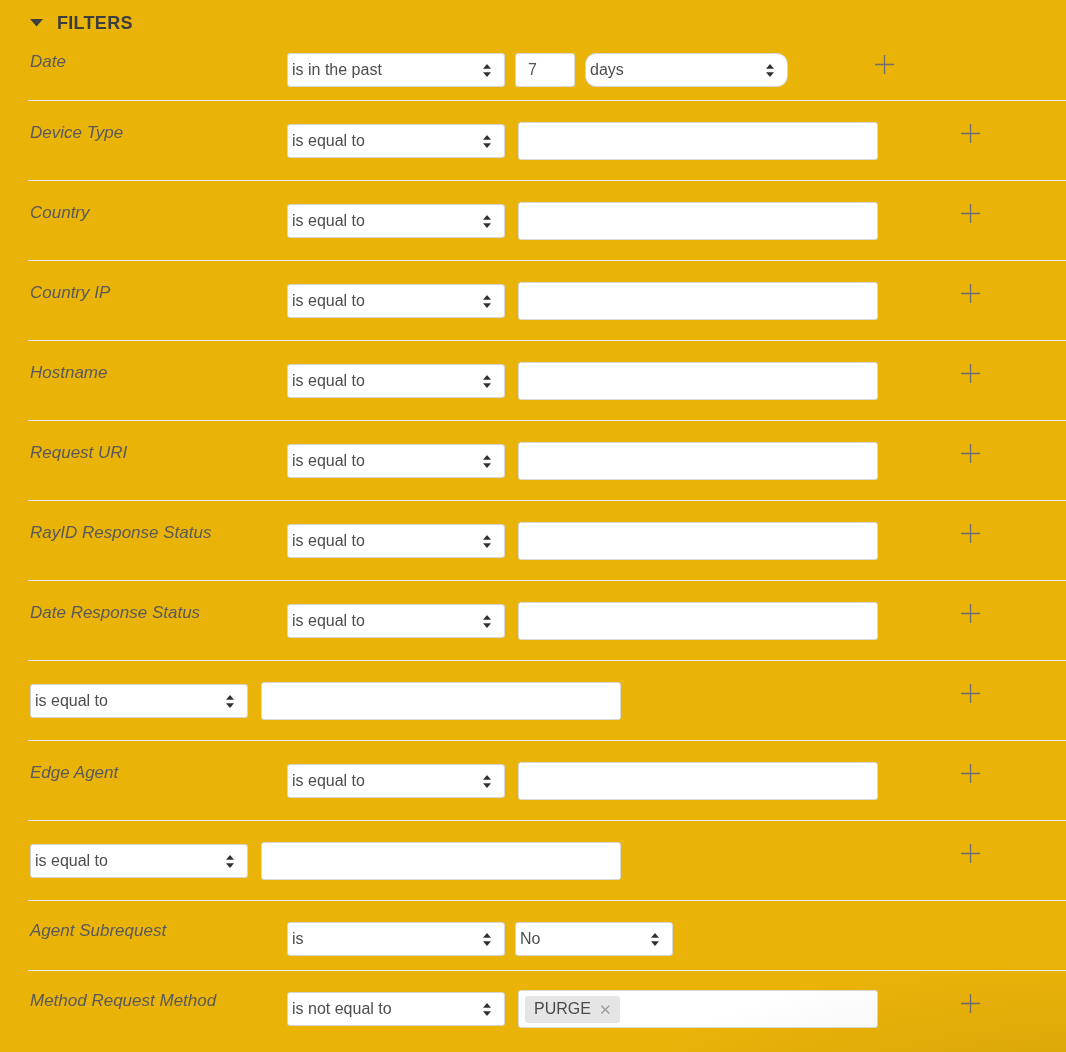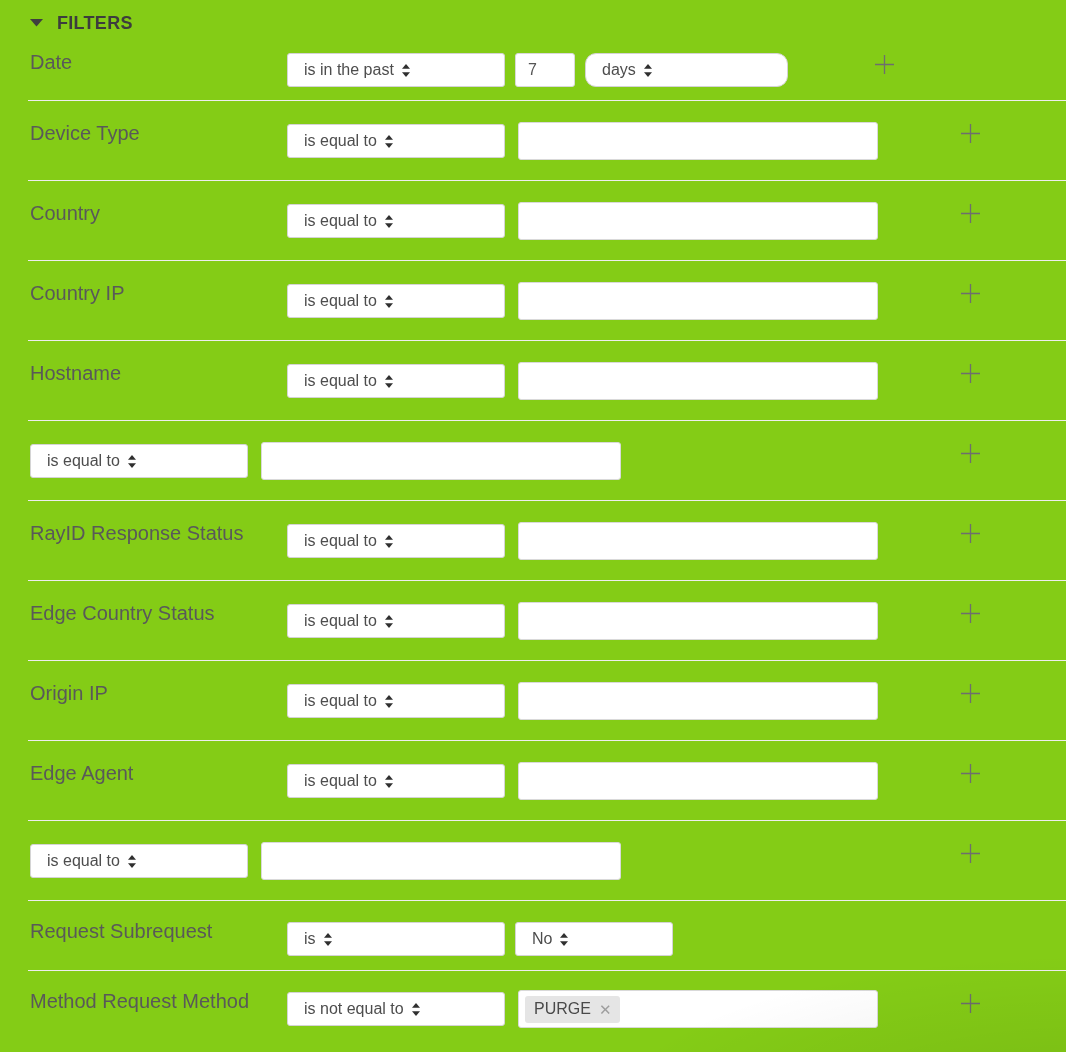--- a/index.html
+++ b/index.html
@@ -1,40 +1,40 @@
 <!DOCTYPE html>
 <html><head>
 <meta charset="utf-8">
 <style>
   * { margin:0; padding:0; box-sizing:border-box; }
   html,body { background:#fff; }
   body { font-family:"Liberation Sans","DejaVu Sans",sans-serif; }
-  .page { position:relative; width:1066px; height:1052px; background:#84cc16; overflow:hidden; }
+  .page { position:relative; width:1066px; height:1052px; background:#eab308; overflow:hidden; }
 
   
   .filters-header { display:flex; align-items:center; height:40px; padding:6px 0 0 30px; }
   .caret { width:13px; height:8px; margin-right:14px; cursor:pointer; display:flex; }
   .filters-title { font-size:18px; font-weight:bold; color:#3d3d3d; letter-spacing:.3px; }
 
   
   .row { position:relative; display:flex; width:100%; }
   .row::after { content:""; position:absolute; left:28px; right:0; bottom:0; height:1px; background:#ededed; }
   .row.no-sep::after { display:none; }
   .row-std   { height:80px; padding:23px 0 0 30px; }
   .row-date  { height:61px; padding:13px 0 0 30px; }
   .row-short { height:70px; padding:21px 0 0 30px; }
   .row-last  { height:80px; padding:21px 0 0 30px; }
 
-  .row-label { width:257px; flex:none; font-size:20px; color:#595959; line-height:22px; position:relative; top:-2px; }
+  .row-label { width:257px; flex:none; font-size:17px; color:#595959; line-height:22px; position:relative; top:-2px;font-style:italic; }
 
   .controls { display:flex; align-items:center; height:34px; gap:13px; }
   .controls .gap-sm { margin-left:-3px; }
 
-  .select { display:flex; align-items:center; 
-            height:34px; padding:0 13px 0 16px; background:#fff;
+  .select { display:flex; align-items:center; justify-content:space-between;
+            height:34px; padding:0 13px 0 4px; background:#fff;
             border:1px solid #d4d4d4; border-radius:3px; cursor:pointer; }
   .select .sel-text { font-size:16px; color:#4d4d4d; white-space:nowrap; }
   .sel-op   { width:218px; }
   .sel-unit { width:203px;border-radius:11px; }
   .sel-bool { width:158px; }
   .spinner { flex:none; margin-left:8px; display:flex; }
 
   .text-input { width:360px; height:38px; border:1px solid #d9d9d9; border-radius:3px;
                 font-family:inherit; font-size:16px; color:#555; padding:0 12px; outline:none; background:#fff; }
   .num-input { width:60px; height:34px; border:1px solid #d9d9d9; border-radius:3px;
@@ -174,20 +174,21 @@
       <input class="text-input" type="text" value="" style="">
     </div>
     <span class="plus-btn">
       <svg width="21" height="21" viewBox="0 0 21 21">
           <path d="M10.5 1 V20 M1 10.5 H20" stroke="#6e6e6e" stroke-width="1.3" fill="none"></path>
         </svg>
     </span>
   </div>
 
   <div class="row row-std">
+    <div class="row-label">Request URI</div>
     <div class="controls">
       <div class="select sel-op">
         <span class="sel-text">is equal to</span>
         <span class="spinner">
           <svg width="8" height="13" viewBox="0 0 8 13" fill="#2f2f2f">
               <path d="M0 4.7 L4 0 L8 4.7 Z"></path>
               <path d="M0 8.3 L4 13 L8 8.3 Z"></path>
             </svg>
         </span>
       </div>
@@ -215,42 +216,41 @@
       <input class="text-input" type="text" value="" style="">
     </div>
     <span class="plus-btn">
       <svg width="21" height="21" viewBox="0 0 21 21">
           <path d="M10.5 1 V20 M1 10.5 H20" stroke="#6e6e6e" stroke-width="1.3" fill="none"></path>
         </svg>
     </span>
   </div>
 
   <div class="row row-std">
-    <div class="row-label">Edge Country Status</div>
-    <div class="controls">
-      <div class="select sel-op">
-        <span class="sel-text">is equal to</span>
-        <span class="spinner">
-          <svg width="8" height="13" viewBox="0 0 8 13" fill="#2f2f2f">
-              <path d="M0 4.7 L4 0 L8 4.7 Z"></path>
-              <path d="M0 8.3 L4 13 L8 8.3 Z"></path>
-            </svg>
-        </span>
-      </div>
-      <input class="text-input" type="text" value="" style="">
-    </div>
-    <span class="plus-btn">
-      <svg width="21" height="21" viewBox="0 0 21 21">
-          <path d="M10.5 1 V20 M1 10.5 H20" stroke="#6e6e6e" stroke-width="1.3" fill="none"></path>
-        </svg>
-    </span>
-  </div>
-
-  <div class="row row-std">
-    <div class="row-label">Origin IP</div>
+    <div class="row-label">Date Response Status</div>
+    <div class="controls">
+      <div class="select sel-op">
+        <span class="sel-text">is equal to</span>
+        <span class="spinner">
+          <svg width="8" height="13" viewBox="0 0 8 13" fill="#2f2f2f">
+              <path d="M0 4.7 L4 0 L8 4.7 Z"></path>
+              <path d="M0 8.3 L4 13 L8 8.3 Z"></path>
+            </svg>
+        </span>
+      </div>
+      <input class="text-input" type="text" value="" style="">
+    </div>
+    <span class="plus-btn">
+      <svg width="21" height="21" viewBox="0 0 21 21">
+          <path d="M10.5 1 V20 M1 10.5 H20" stroke="#6e6e6e" stroke-width="1.3" fill="none"></path>
+        </svg>
+    </span>
+  </div>
+
+  <div class="row row-std">
     <div class="controls">
       <div class="select sel-op">
         <span class="sel-text">is equal to</span>
         <span class="spinner">
           <svg width="8" height="13" viewBox="0 0 8 13" fill="#2f2f2f">
               <path d="M0 4.7 L4 0 L8 4.7 Z"></path>
               <path d="M0 8.3 L4 13 L8 8.3 Z"></path>
             </svg>
         </span>
       </div>
@@ -298,21 +298,21 @@
       <input class="text-input" type="text" value="" style="">
     </div>
     <span class="plus-btn">
       <svg width="21" height="21" viewBox="0 0 21 21">
           <path d="M10.5 1 V20 M1 10.5 H20" stroke="#6e6e6e" stroke-width="1.3" fill="none"></path>
         </svg>
     </span>
   </div>
 
   <div class="row row-short">
-    <div class="row-label">Request Subrequest</div>
+    <div class="row-label">Agent Subrequest</div>
     <div class="controls">
       <div class="select sel-op">
         <span class="sel-text">is</span>
         <span class="spinner">
           <svg width="8" height="13" viewBox="0 0 8 13" fill="#2f2f2f">
               <path d="M0 4.7 L4 0 L8 4.7 Z"></path>
               <path d="M0 8.3 L4 13 L8 8.3 Z"></path>
             </svg>
         </span>
       </div>

